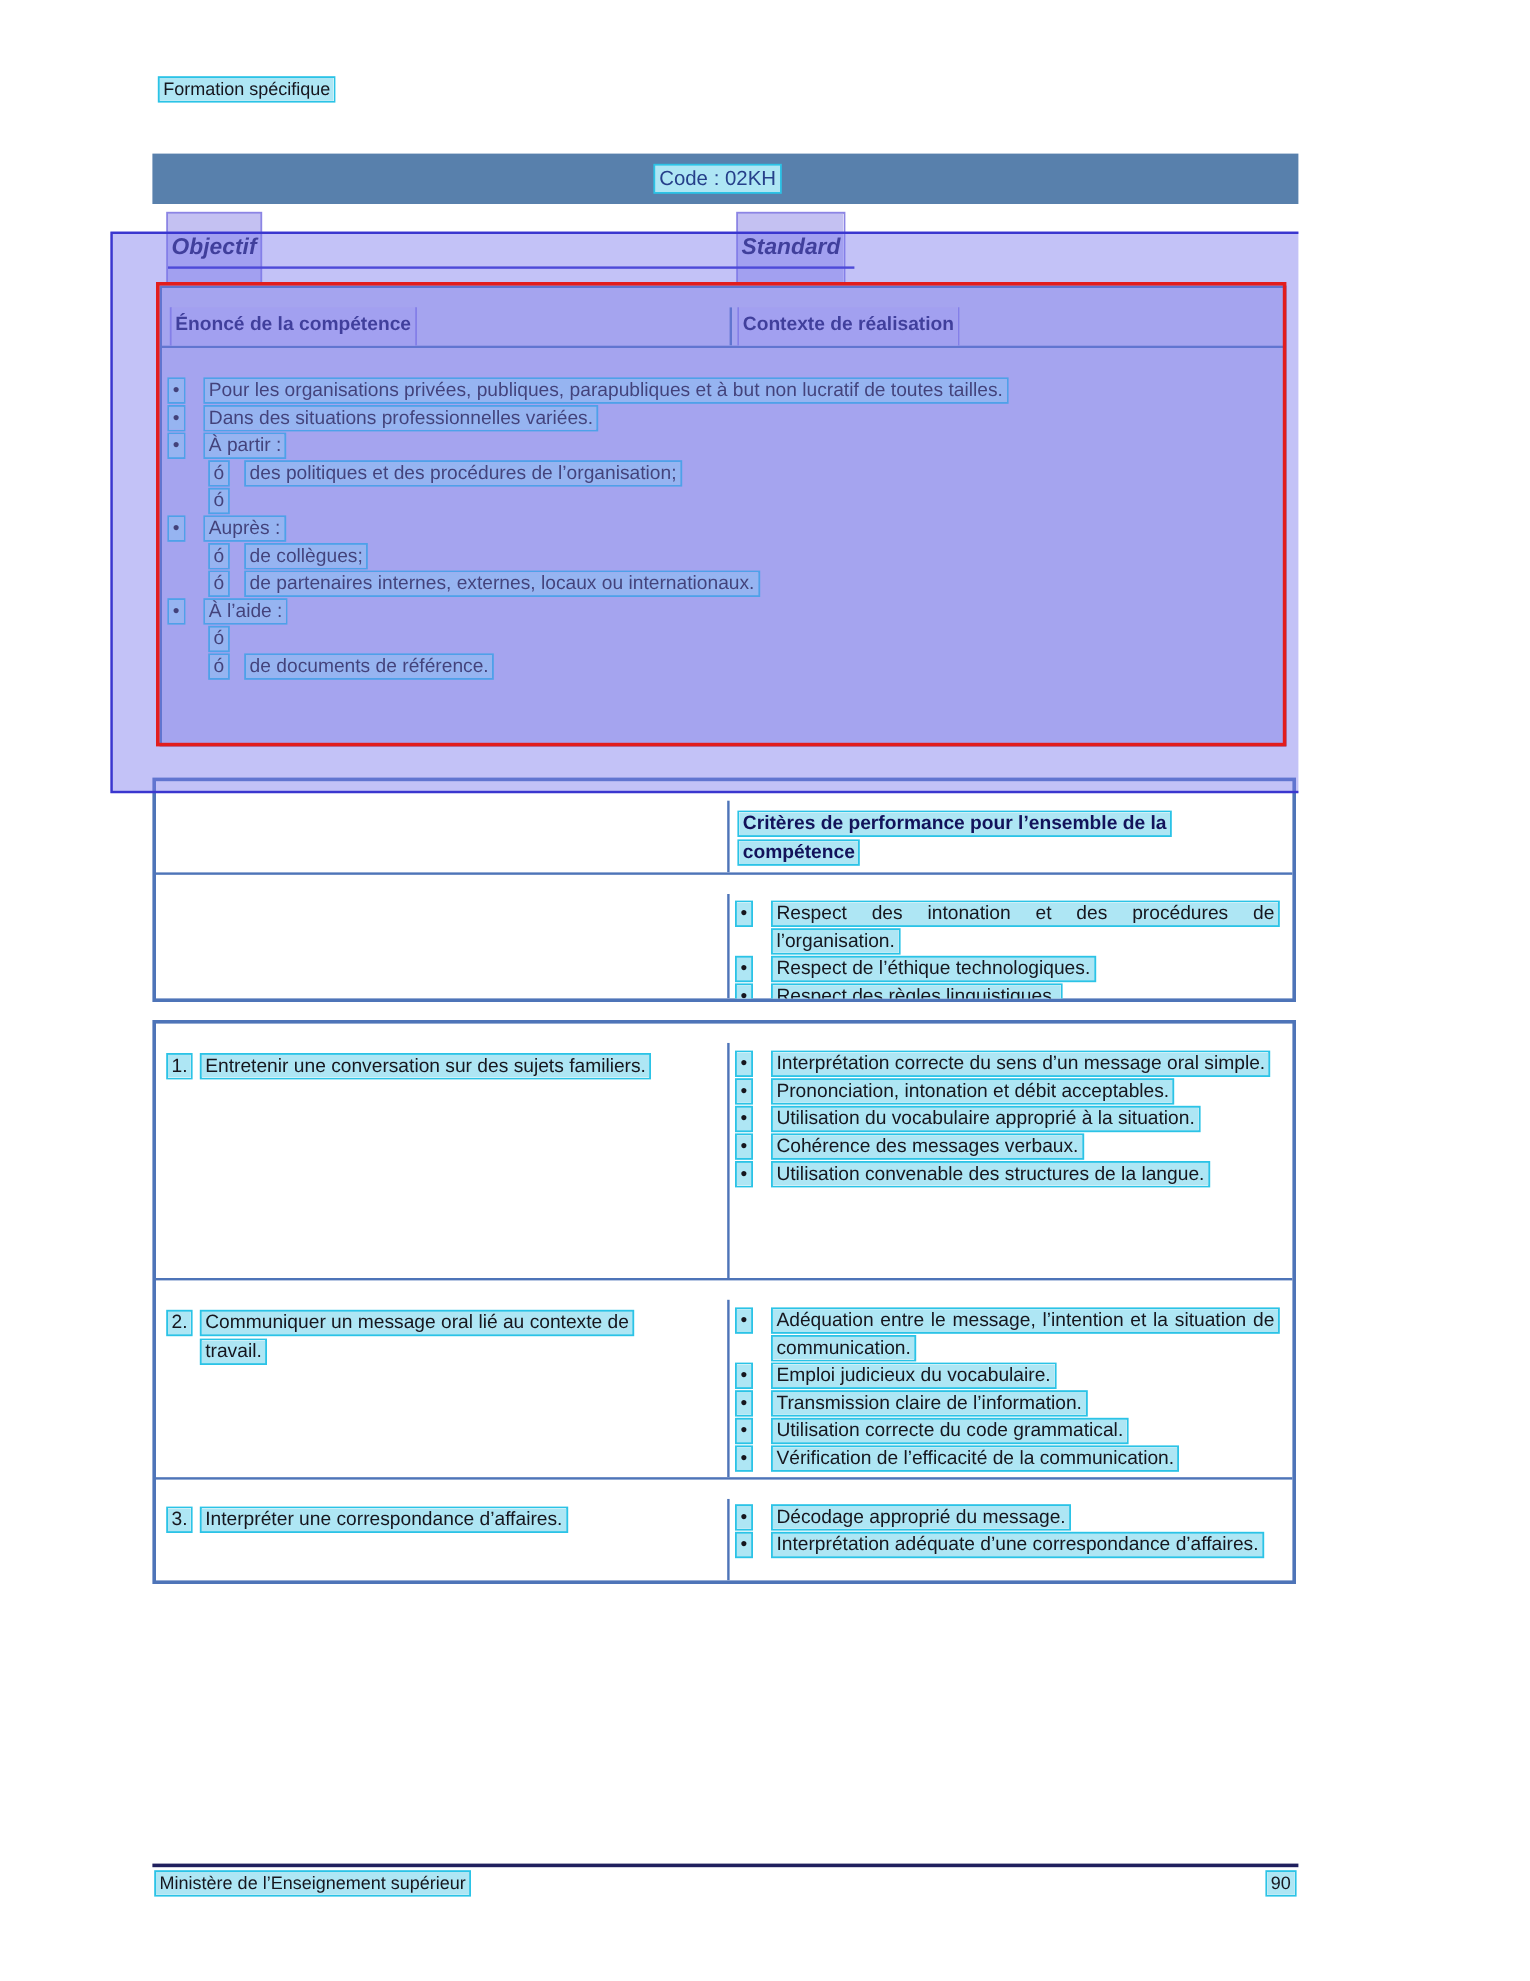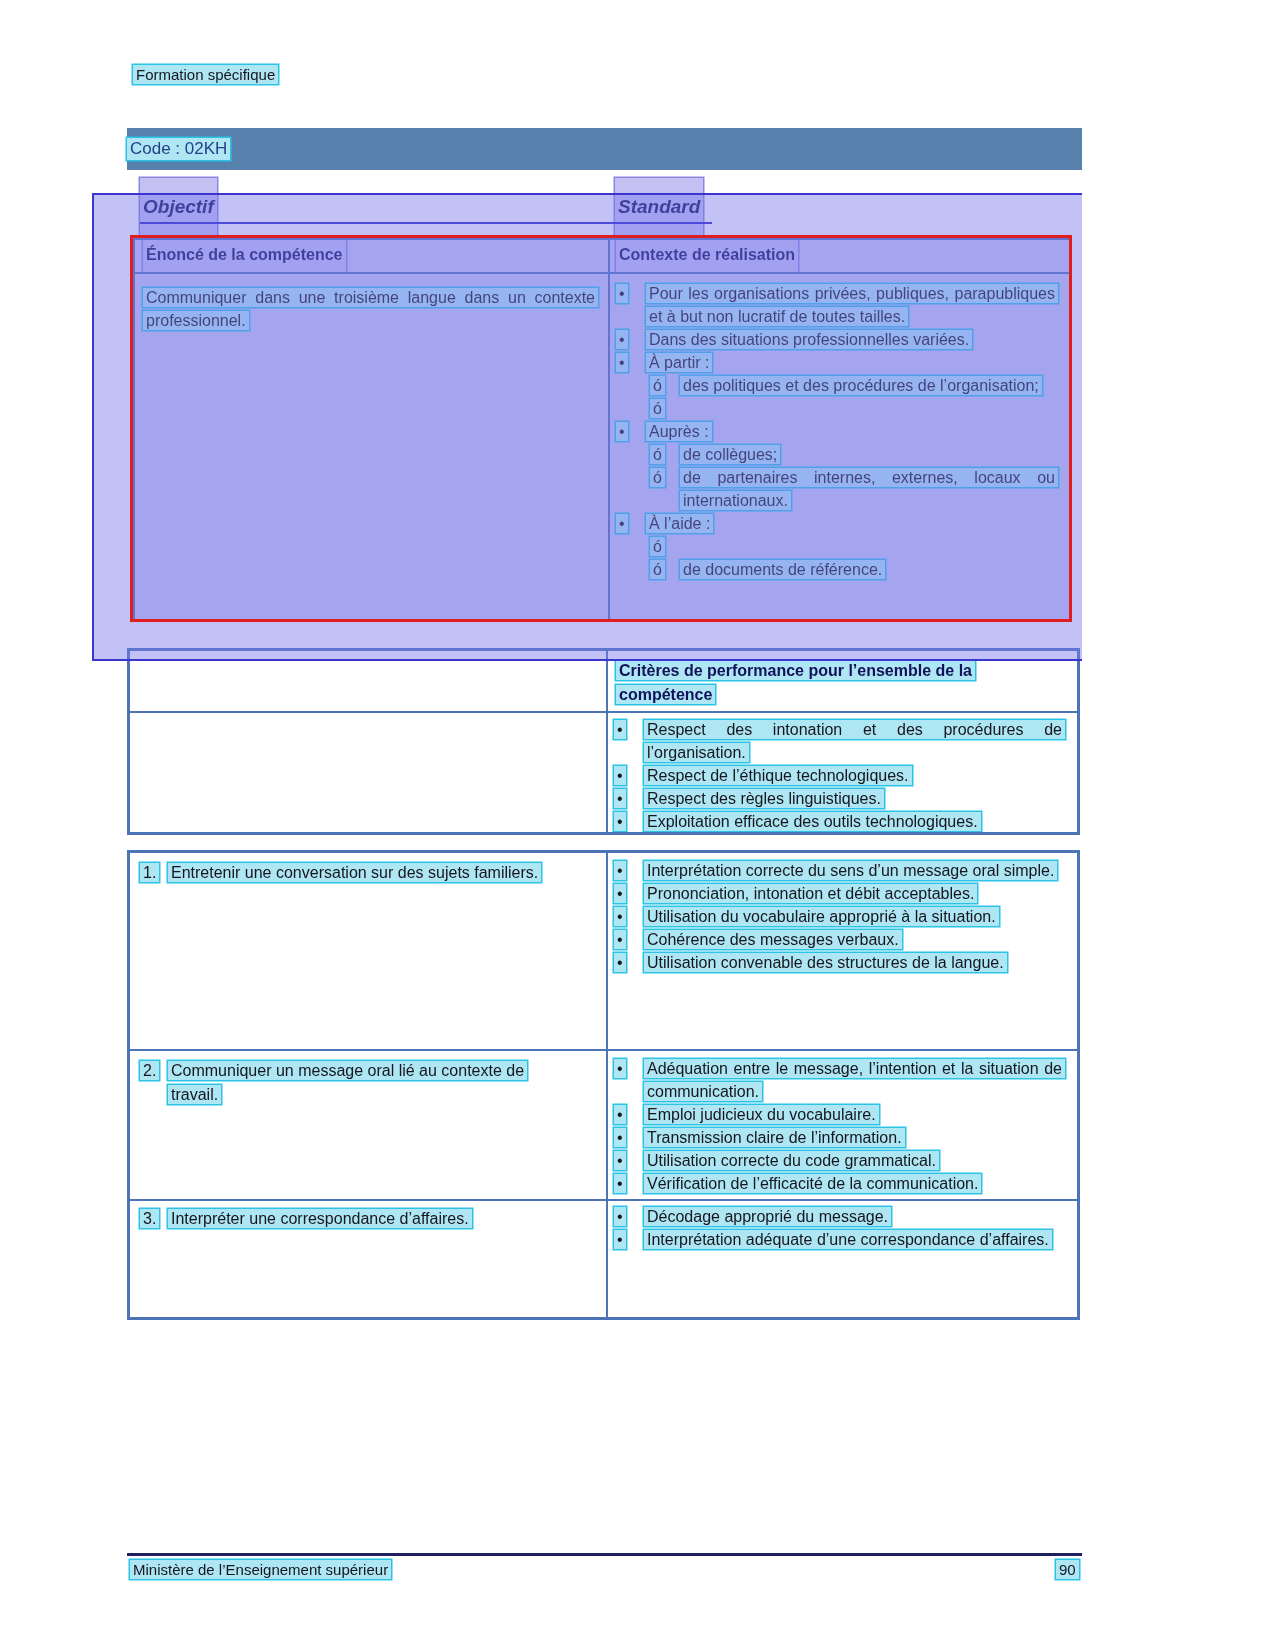--- a/index.html
+++ b/index.html
@@ -29,41 +29,41 @@
     color:#12125a;
   }
   
   .top-label{
     position:absolute;left:133px;top:66px;
     font-size:15px;color:#2b2b33;
   }
   .header-bar{
     position:absolute;left:127px;top:128px;width:956px;height:42px;
     background:#5880ac;
-    display:flex;align-items:center;justify-content:flex-start;
+    display:flex;align-items:center;justify-content:center;
     padding-right:14px;box-sizing:border-box;
   }
   .code-label{font-size:17px;color:#26408a;}
   
   .heading{
     position:absolute;top:196px;
     font-size:19px;font-weight:bold;font-style:italic;color:#2724c8;
   }
   .heading-objectif{left:140px;}
   .heading-standard{left:615px;}
   .heading-rule{
     position:absolute;left:140px;top:222px;width:572px;height:2px;background:#2a26c6;
   }
   
   .doc-table{
     position:absolute;background:#ffffff;
     border:3px solid #4e74b8;box-sizing:border-box;
     display:flex;flex-direction:column;
   }
-  .t-row{display:flex;box-sizing:border-box;overflow:hidden;}
+  .t-row{display:flex;box-sizing:border-box;overflow:hidden;margin-top:16px;}
   .t-sep{border-bottom:2px solid #4e74b8;}
   .t-cell-l{width:478px;border-right:2px solid #4e74b8;box-sizing:border-box;position:relative;}
   .t-cell-r{flex:1;box-sizing:border-box;}
   .t-header{background:#cbcaf2;font-weight:bold;color:#12125a;}
   
   .table1{
     position:absolute;left:133px;top:238px;width:939px;height:384px;
     background:#c9c8f0;border:2px solid #4e74b8;box-sizing:border-box;
     display:flex;flex-direction:column;
   }
@@ -122,23 +122,20 @@
   <div class="table1">
     <div class="t-row t-sep" style="height:34px;">
       <div class="t-cell-l t-header hdr-text" style="padding:6px 8px 0 8px;">
         <span class="hlv">Énoncé de la compétence</span>
       </div>
       <div class="t-cell-r t-header hdr-text" style="padding:6px 8px 0 6px;">
         <span class="hlv">Contexte de réalisation</span>
       </div>
     </div>
     <div class="t-row" style="flex:1;">
-      <div class="t-cell-l body-text" style="padding:12px 10px 0 8px;text-align:justify;">
-        <span class="hl">Communiquer dans une troisième langue dans un contexte professionnel.</span>
-      </div>
       <div class="t-cell-r bl" style="padding:8px 6px 0 6px;">
 
         <div class="bl-item">
           <span class="bl-b"><span class="hl">•</span></span>
           <div class="bl-t"><span class="hl">Pour les organisations privées, publiques, parapubliques et à but non lucratif de toutes tailles.</span></div>
         </div>
         <div class="bl-item">
           <span class="bl-b"><span class="hl">•</span></span>
           <div class="bl-t"><span class="hl">Dans des situations professionnelles variées.</span></div>
         </div>

